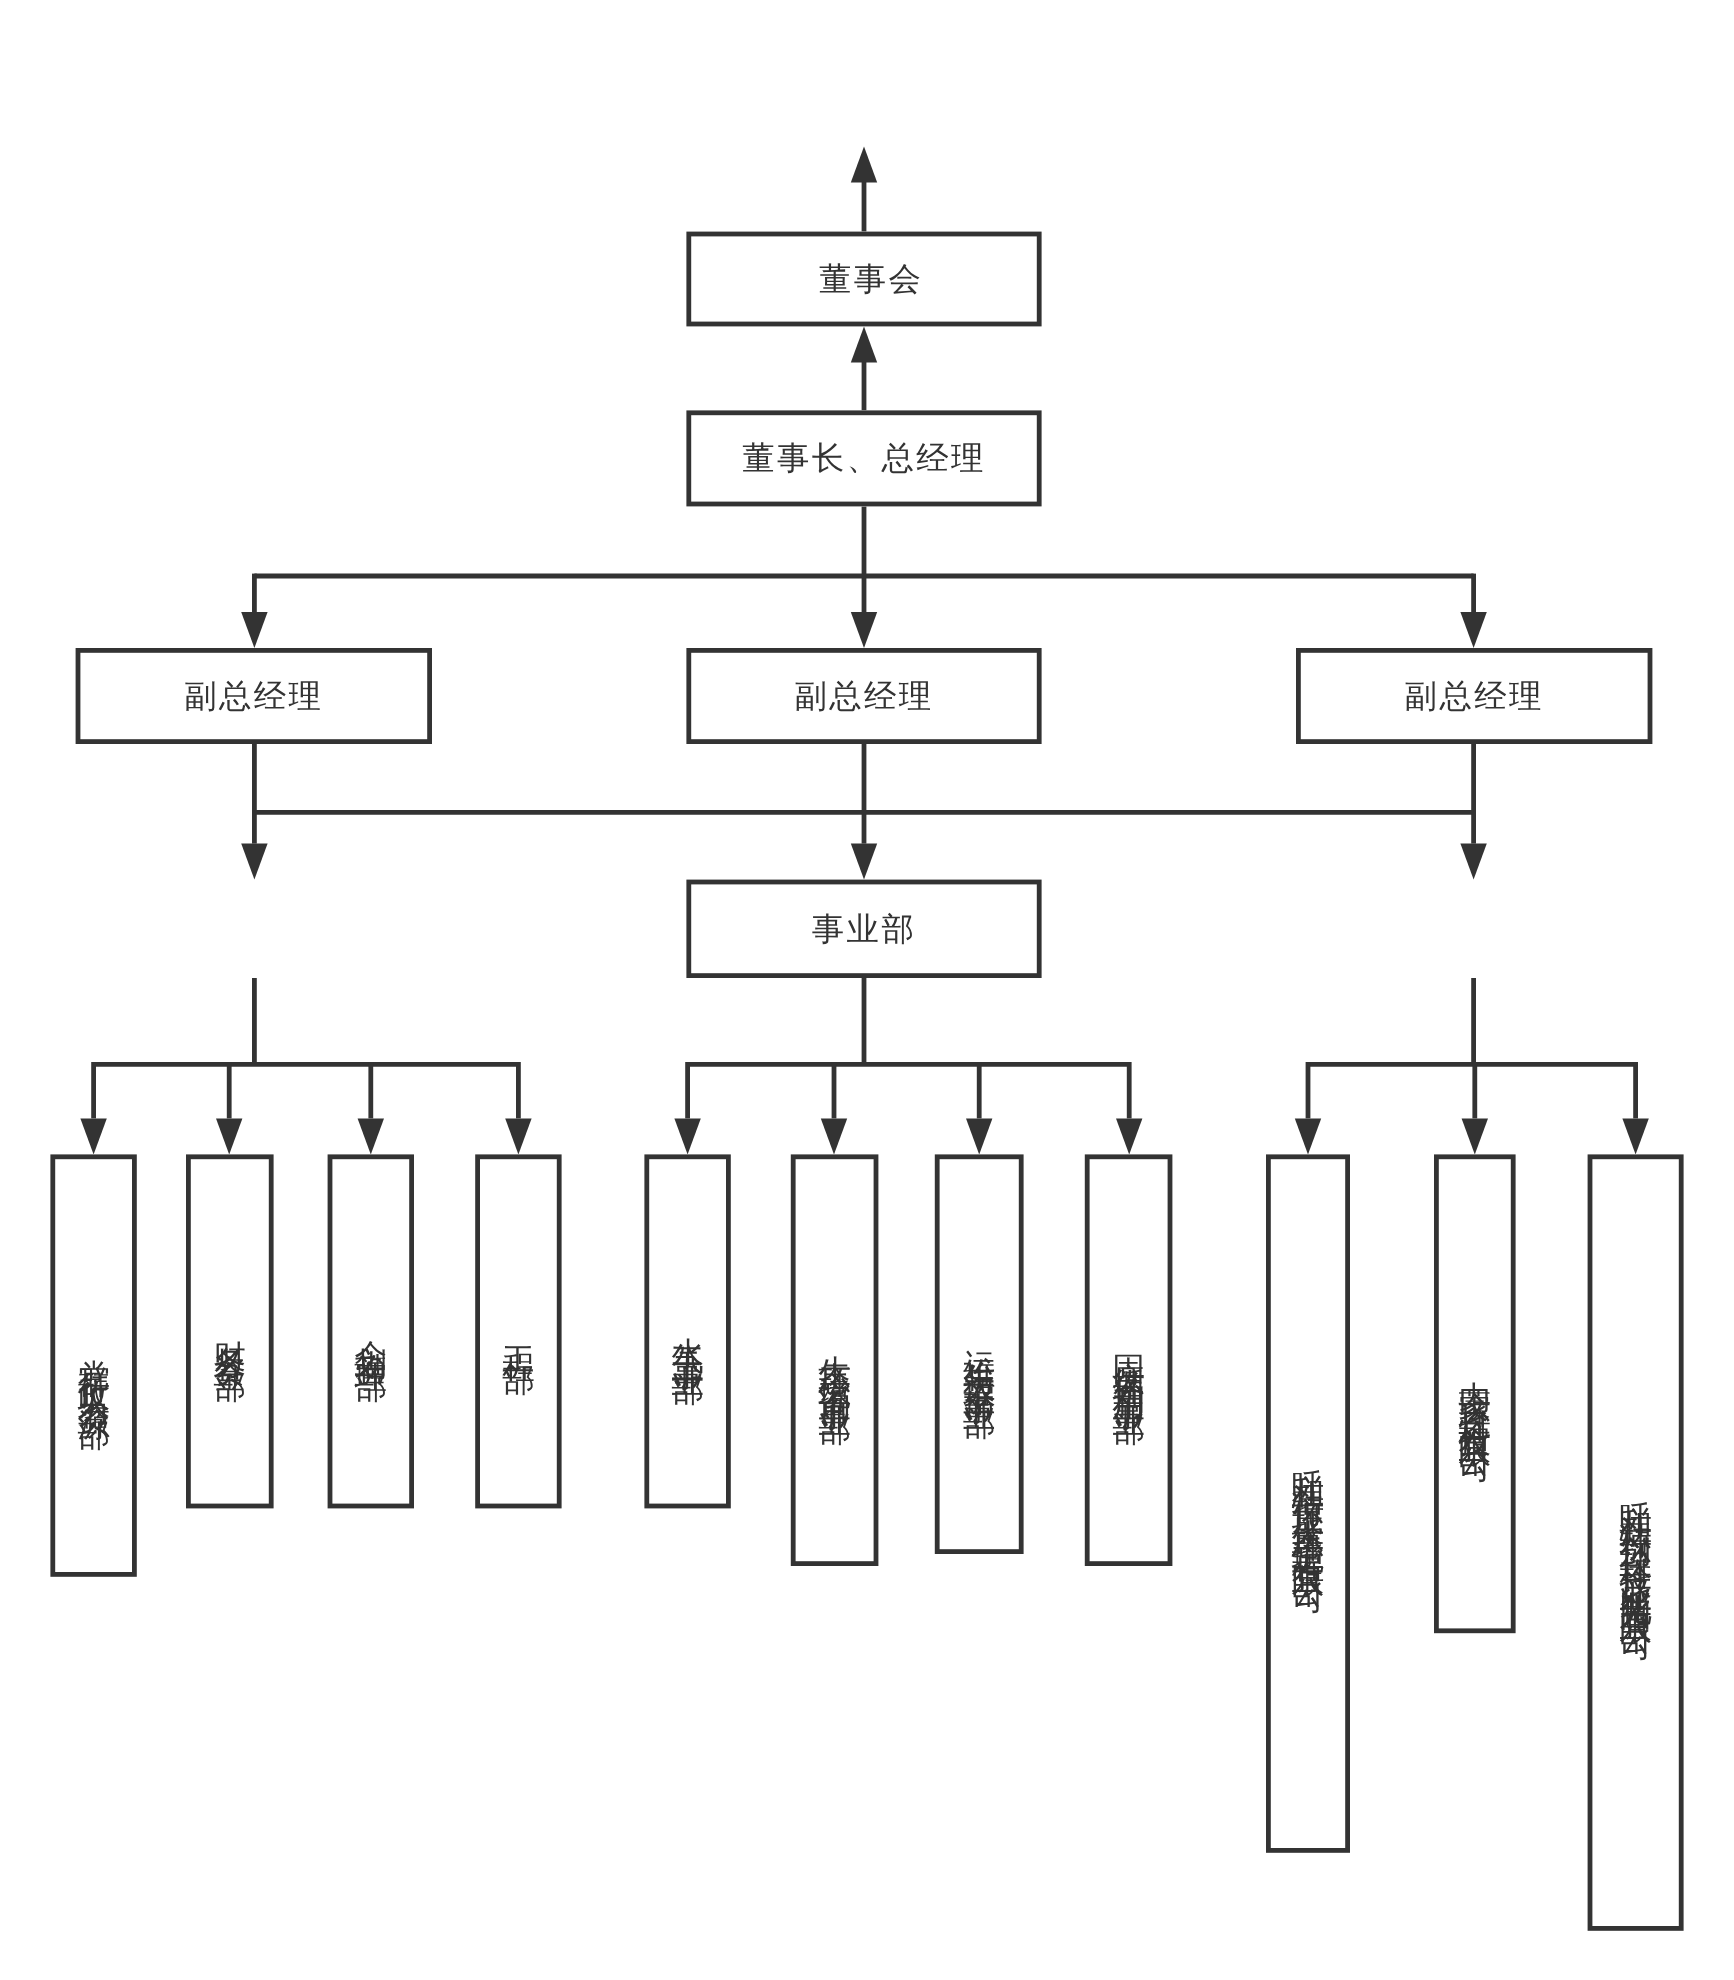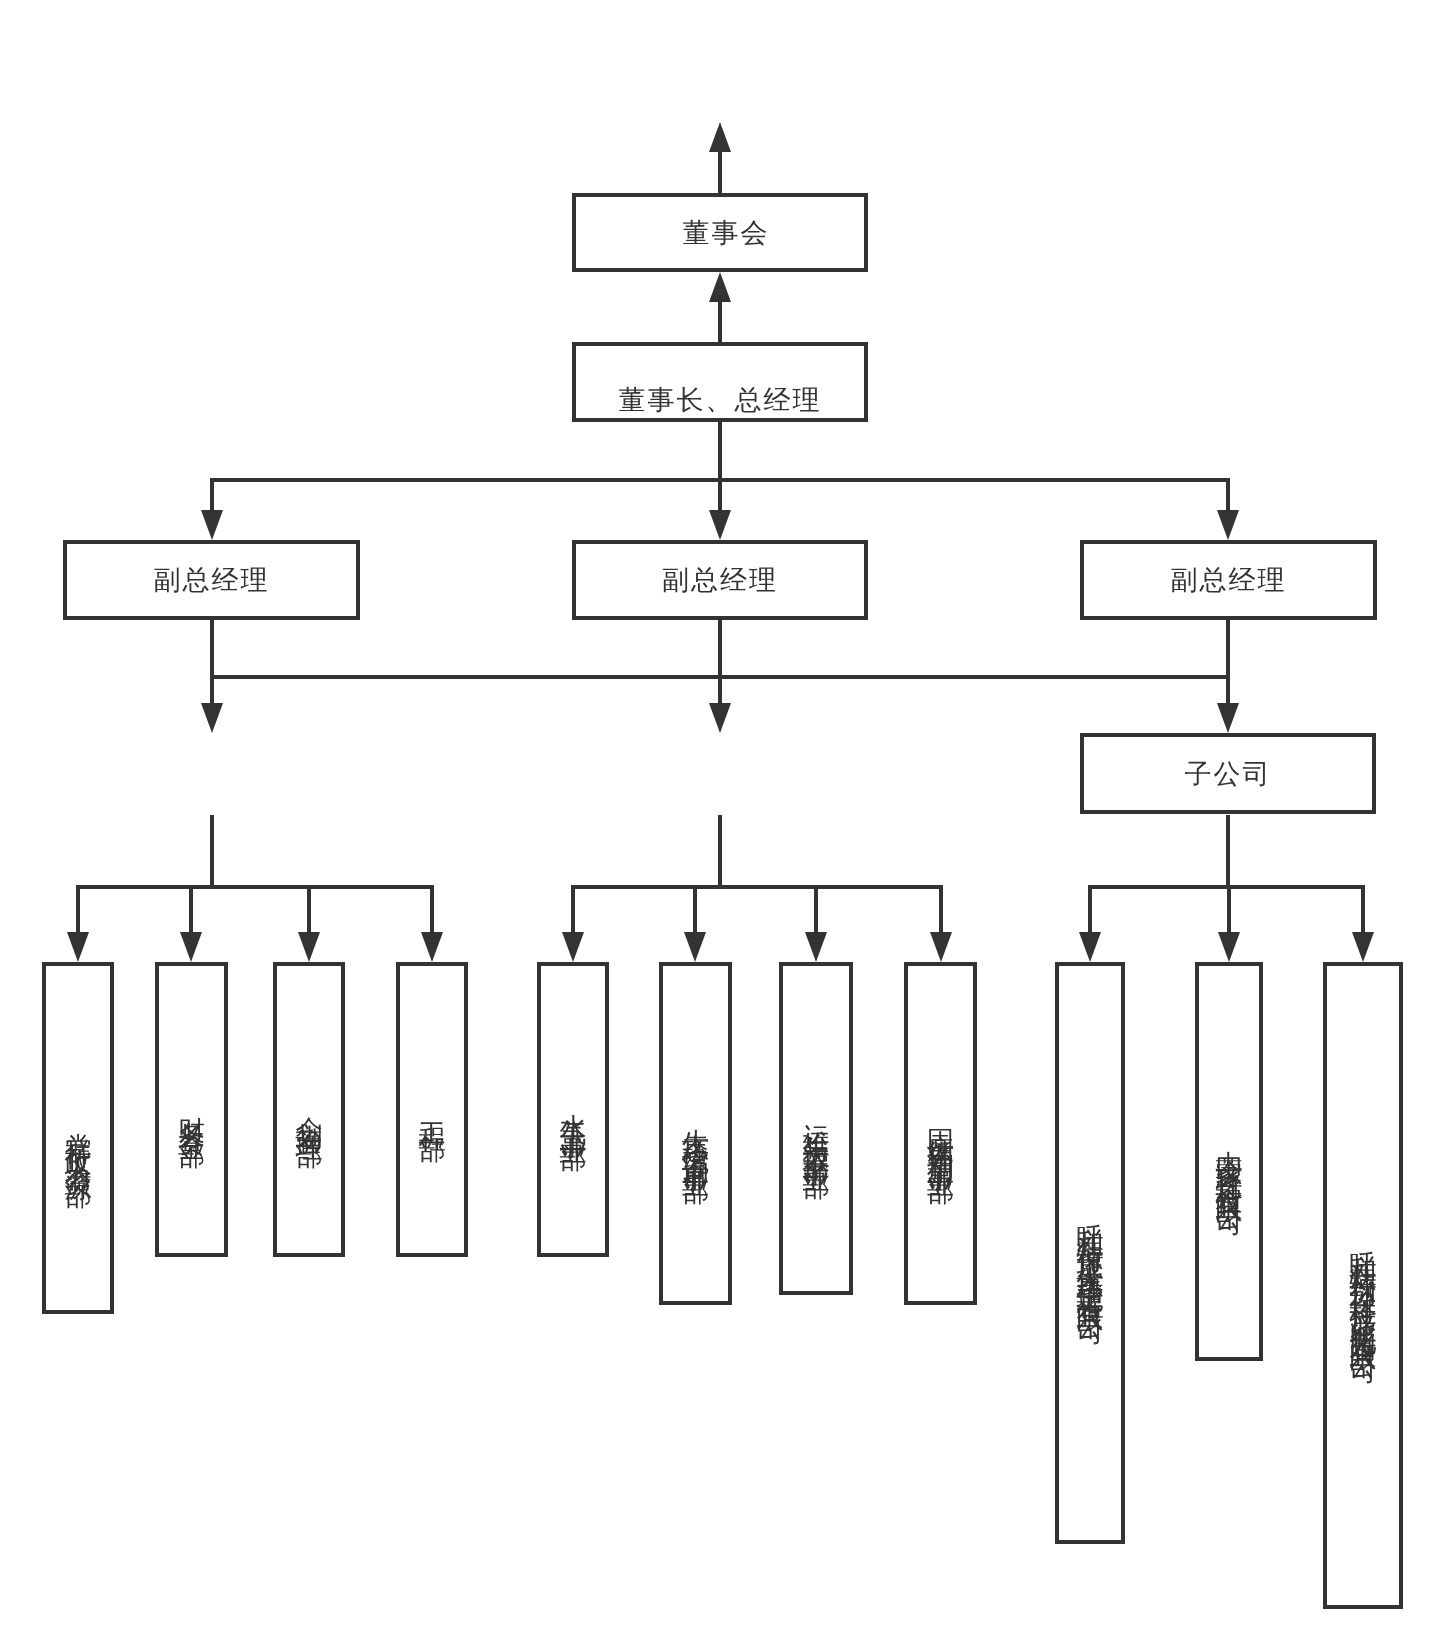--- a/index.html
+++ b/index.html
@@ -112,36 +112,36 @@
         <polygon points="1090,962 1079,932 1101,932" stroke="none"></polygon>
         <polygon points="1229,962 1218,932 1240,932" stroke="none"></polygon>
         <polygon points="1363,962 1352,932 1374,932" stroke="none"></polygon>
       </g>
     </g>
   </svg>
 
   <div class="node hbox" style="left:572px; top:193px; width:296px; height:79px;padding-left:12px;">
     <span class="label">董事会</span>
   </div>
-  <div class="node hbox" style="left:572px; top:342px; width:296px; height:80px;align-items:flex-end;">
+  <div class="node hbox" style="left:572px; top:342px; width:296px; height:80px;">
     <span class="label">董事长、总经理</span>
   </div>
 
   <div class="node hbox" style="left:63px; top:540px; width:297px; height:80px;">
     <span class="label">副总经理</span>
   </div>
   <div class="node hbox" style="left:572px; top:540px; width:296px; height:80px;">
     <span class="label">副总经理</span>
   </div>
   <div class="node hbox" style="left:1080px; top:540px; width:297px; height:80px;">
     <span class="label">副总经理</span>
   </div>
 
-  <div class="node hbox" style="left:1080px; top:733px; width:296px; height:81px;">
-    <span class="label">子公司</span>
+  <div class="node hbox" style="left:572px; top:733px; width:296px; height:82px;">
+    <span class="label">事业部</span>
   </div>
 
   <div class="node vbox" style="left:42px; top:962px; width:72px; height:352px;">
     <span class="label">党群行政人力资源部</span>
   </div>
   <div class="node vbox" style="left:155px; top:962px; width:73px; height:295px;">
     <span class="label">财务资金部</span>
   </div>
   <div class="node vbox" style="left:273px; top:962px; width:72px; height:295px;">
     <span class="label">企划管理部</span>

